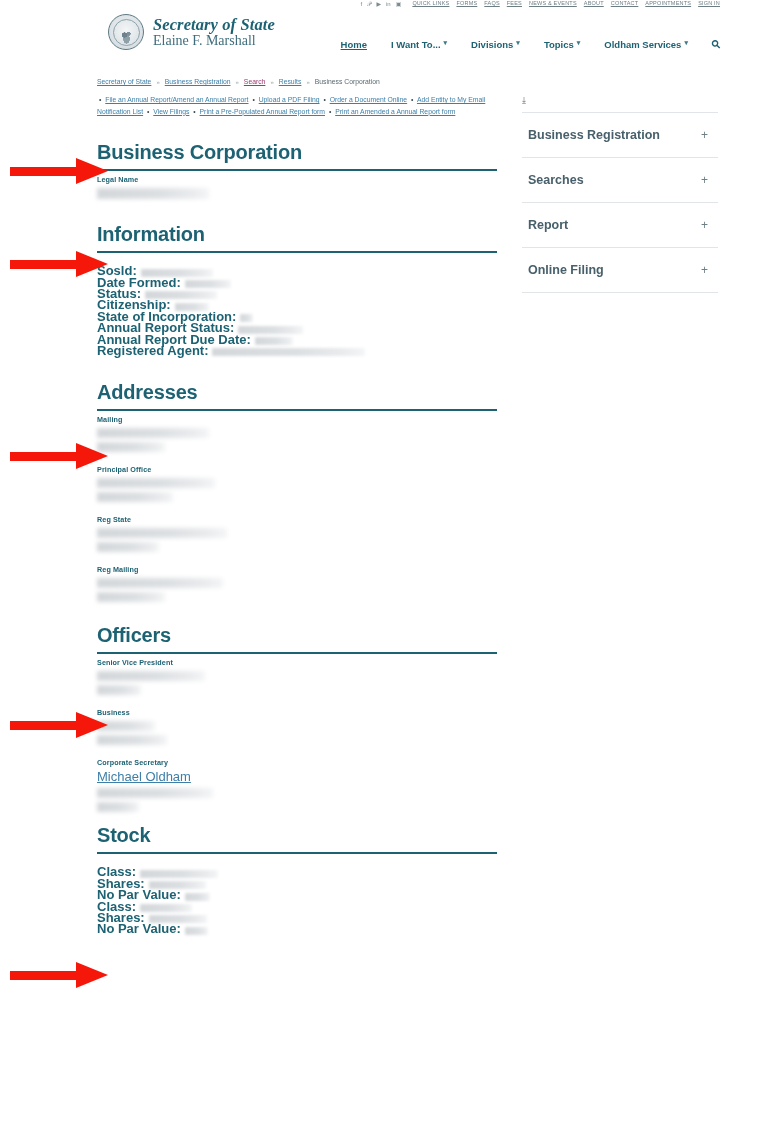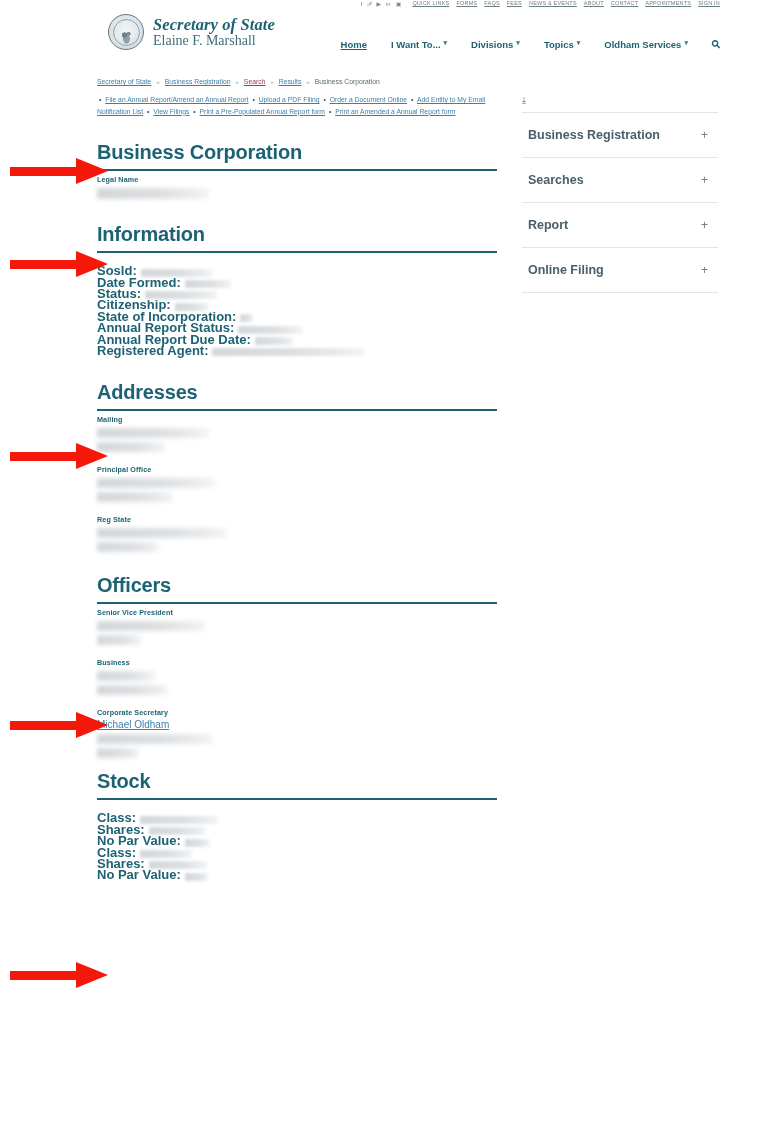--- a/index.html
+++ b/index.html
@@ -117,21 +117,21 @@
     line-height: 11.4px; white-space: nowrap;
     display: flex; align-items: flex-end; gap: 4px;
   }
   .info-row .redact { height: 8px; filter: blur(1.7px); }
 
   
   .block { margin-bottom: 5px; }
   .block .redact-line { filter: blur(2.1px); height: 10px; }
 
   .officer-name {
-    font-size: 10px; color: #3d7fa8; margin-top: 2px;
+    font-size: 13px; color: #3d7fa8; margin-top: 2px;
     text-decoration: underline; text-decoration-style: solid;
   }
 
   
   .side-dl { font-size: 9px; color: #5a6a70; line-height: 1; padding-bottom: 7px; }
   .side-item {
     display: flex; align-items: center; justify-content: space-between;
     border-top: 1px solid #e2e5e7;
     padding: 15px 10px 15px 6px;
   }
@@ -298,20 +298,25 @@
       <div class="block">
         <div class="field-label">Principal Office</div>
         <span class="redact redact-line" style="width:118px"></span>
         <span class="redact redact-line" style="width:76px"></span>
       </div>
       <div class="block">
         <div class="field-label">Reg State</div>
         <span class="redact redact-line" style="width:130px"></span>
         <span class="redact redact-line" style="width:62px"></span>
       </div>
+      <div class="block">
+        <div class="field-label">Reg Mailing</div>
+        <span class="redact redact-line" style="width:126px"></span>
+        <span class="redact redact-line" style="width:68px"></span>
+      </div>
     </div>
 
     <div class="section" style="margin-top:22px">
       <div class="sec-head">Officers</div>
       <div class="sec-rule"></div>
 
       <div class="block">
         <div class="field-label first-label">Senior Vice President</div>
         <span class="redact redact-line" style="width:108px"></span>
         <span class="redact redact-line" style="width:44px"></span>

